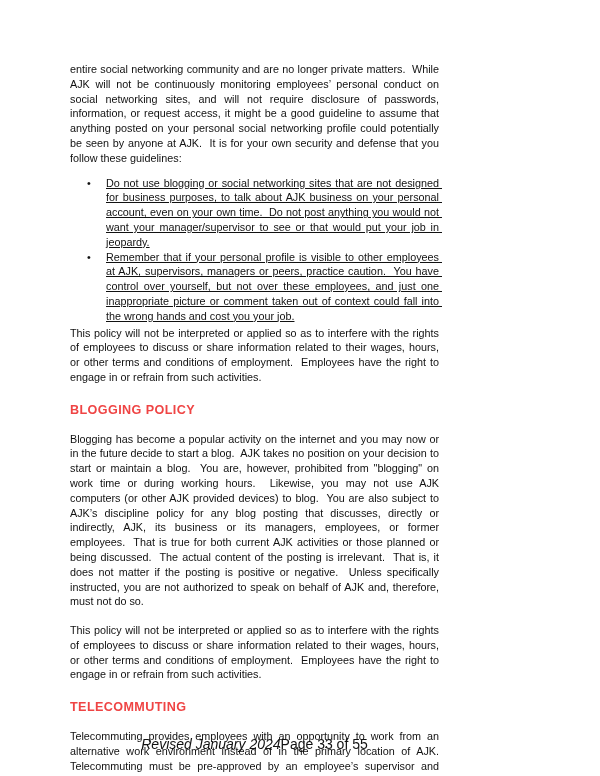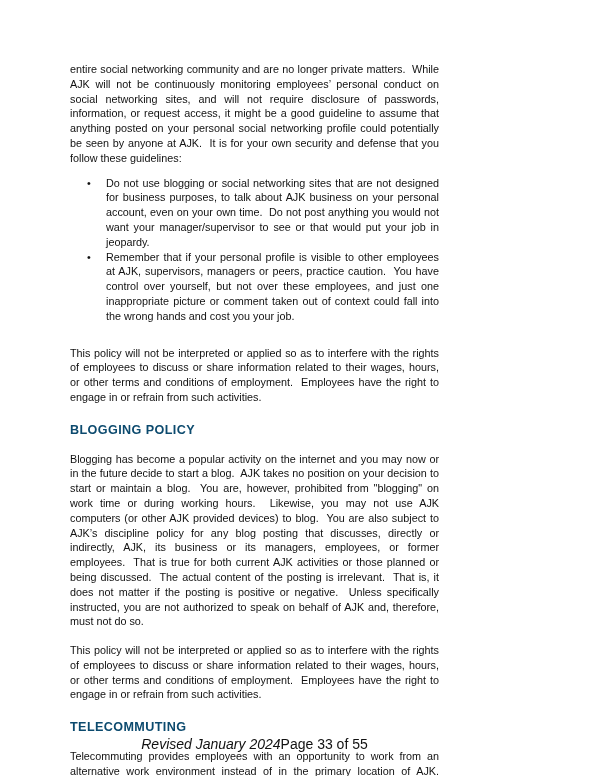--- a/index.html
+++ b/index.html
@@ -20,41 +20,42 @@
     padding: 62px 69px 4px 70px;
     overflow: hidden;
   }
   .para {
     margin: 0 0 14px 0;
     text-align: justify;
     white-space: pre-wrap;
   }
   .guidelines {
     list-style: none;
-    margin: -4px 0 22px 0;
+    margin: -4px 0 2px 0;
     padding: 0 0 0 36px;
+    text-decoration: underline;
   }
   .guidelines li {
     position: relative;
     text-align: justify;
     white-space: pre-wrap;
     margin: 0;
   }
   .guidelines li::before {
     content: "\2022";
     position: absolute;
     left: -19px;
     top: 0;
   }
   .heading {
     font-weight: bold;
     font-size: 12.6px;
     letter-spacing: 0.4px;
     margin: 18px 0 14px 0;
-    color: #0c4a6e;
+    color: #ef4444;
   }
   .italic { font-style: italic; }
   .footer {
     position: absolute;
     left: 70px;
     right: 69px;
     bottom: 24px;
     display: flex;
     justify-content: center;
     align-items: baseline;

